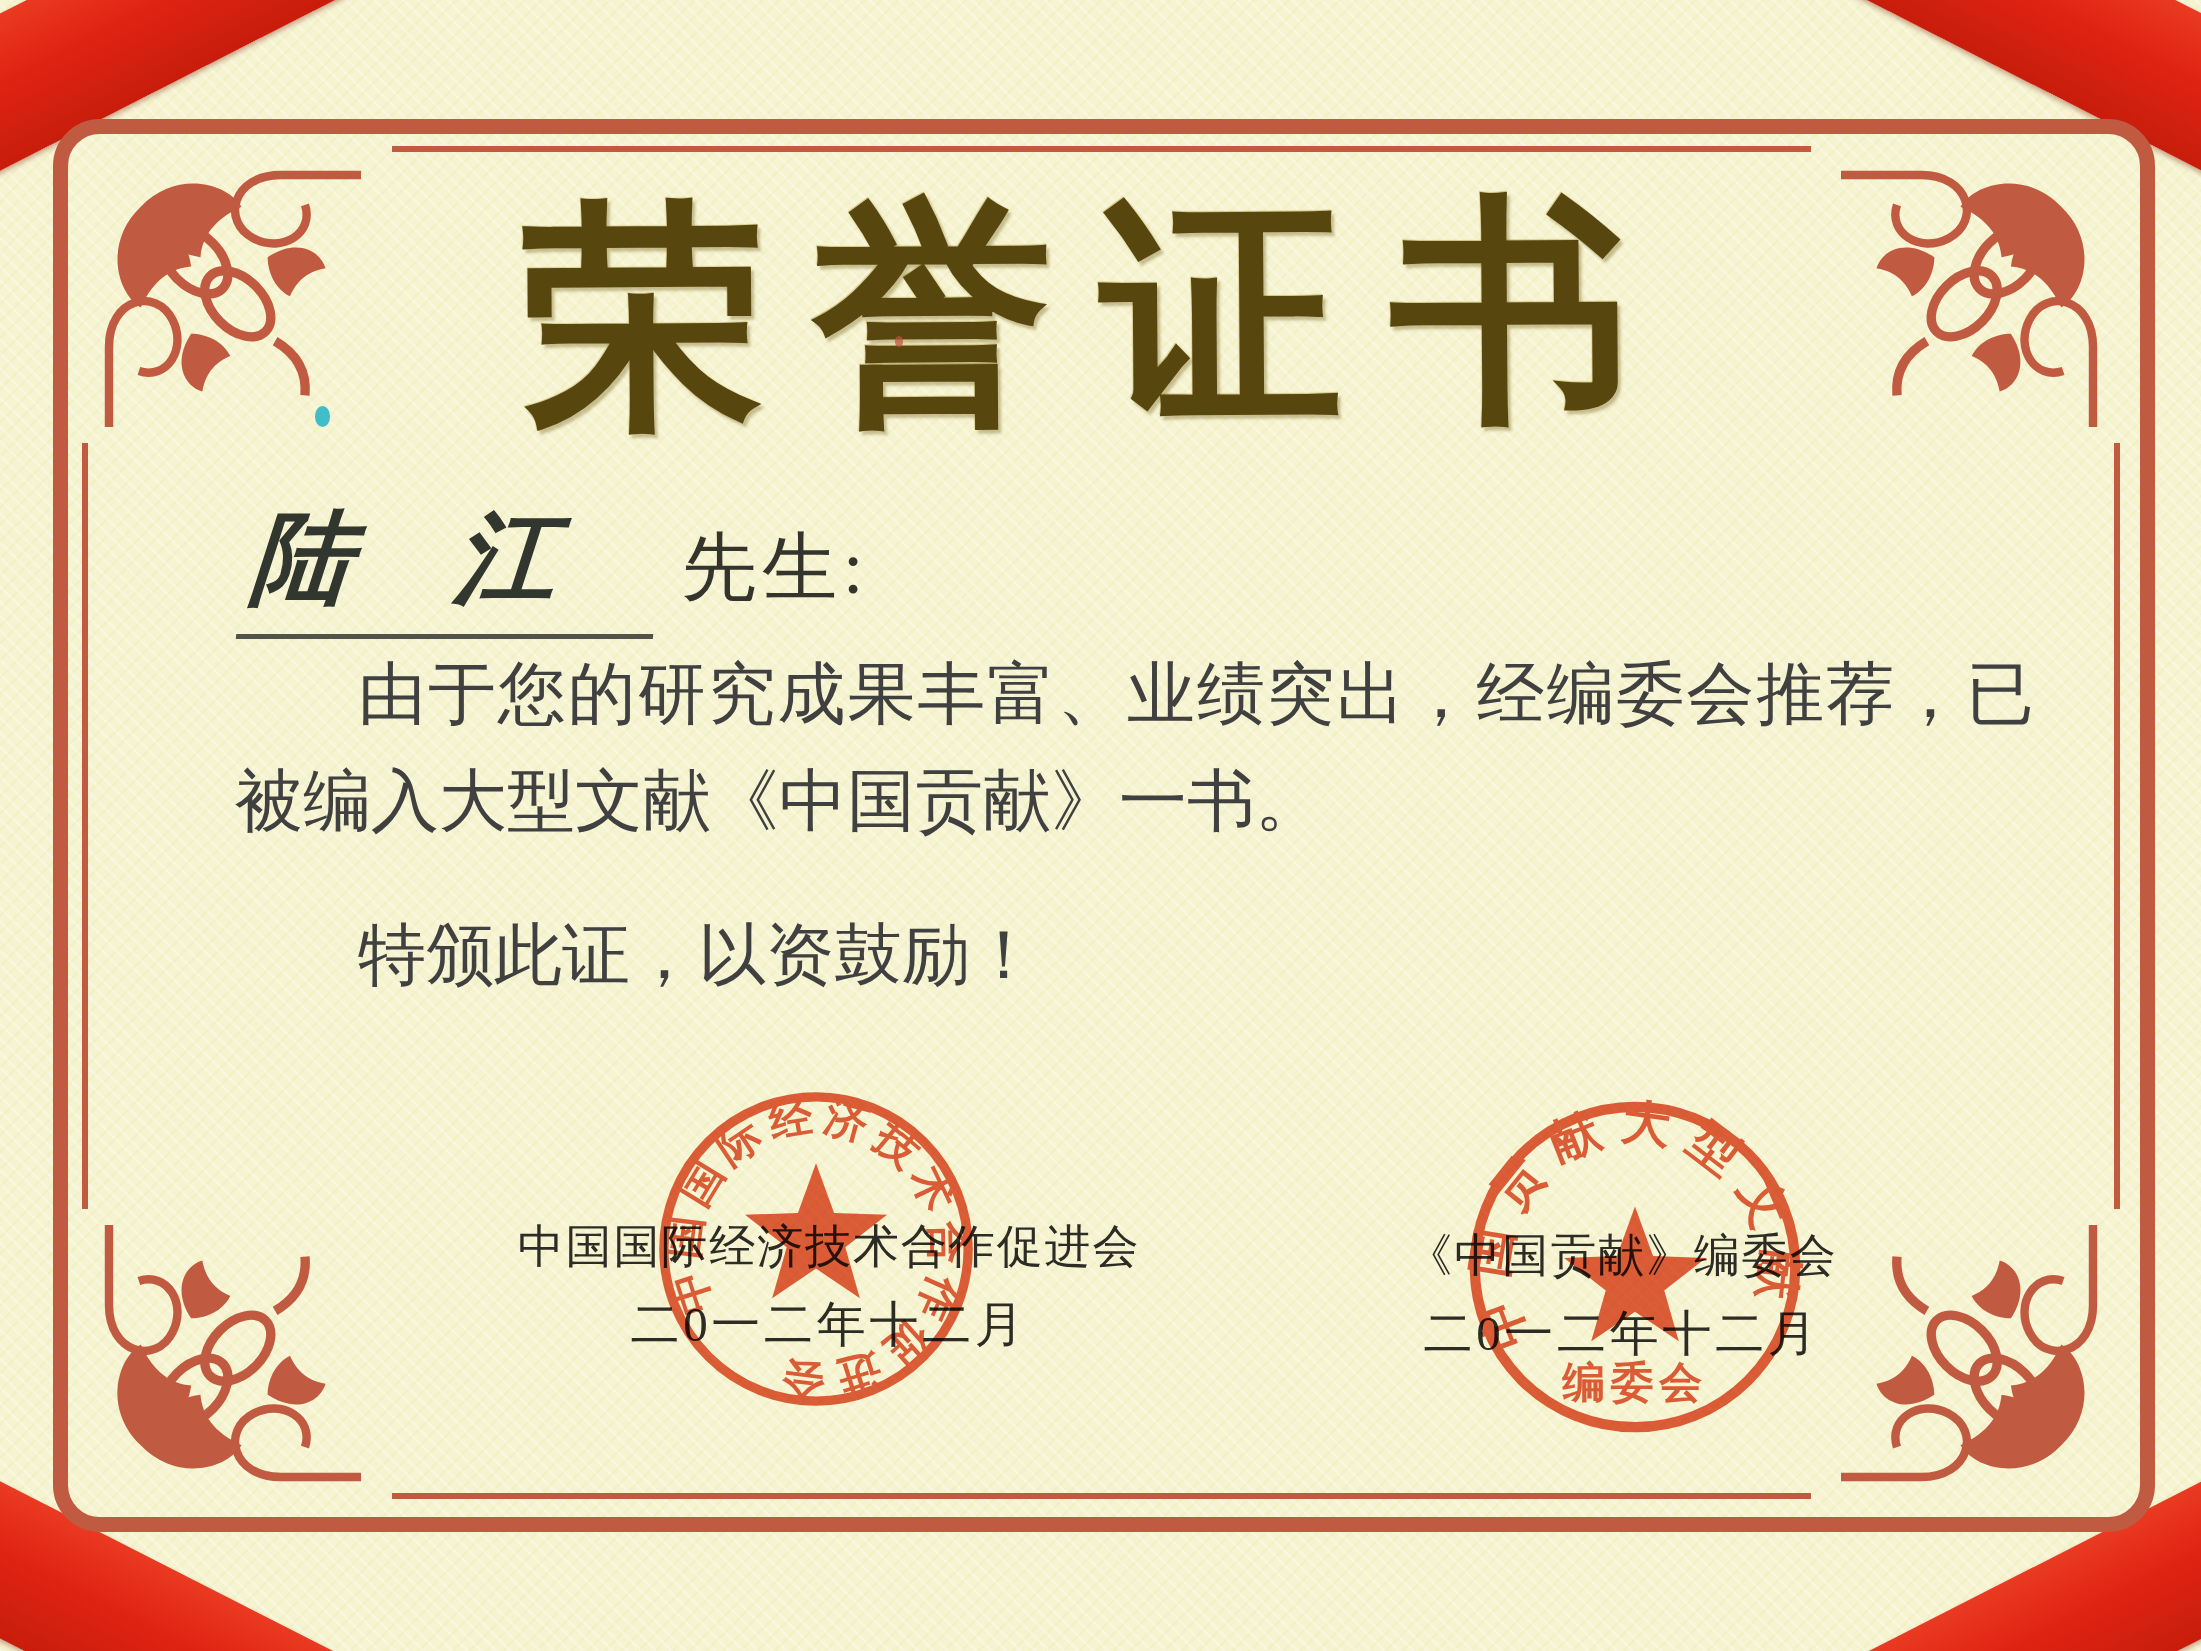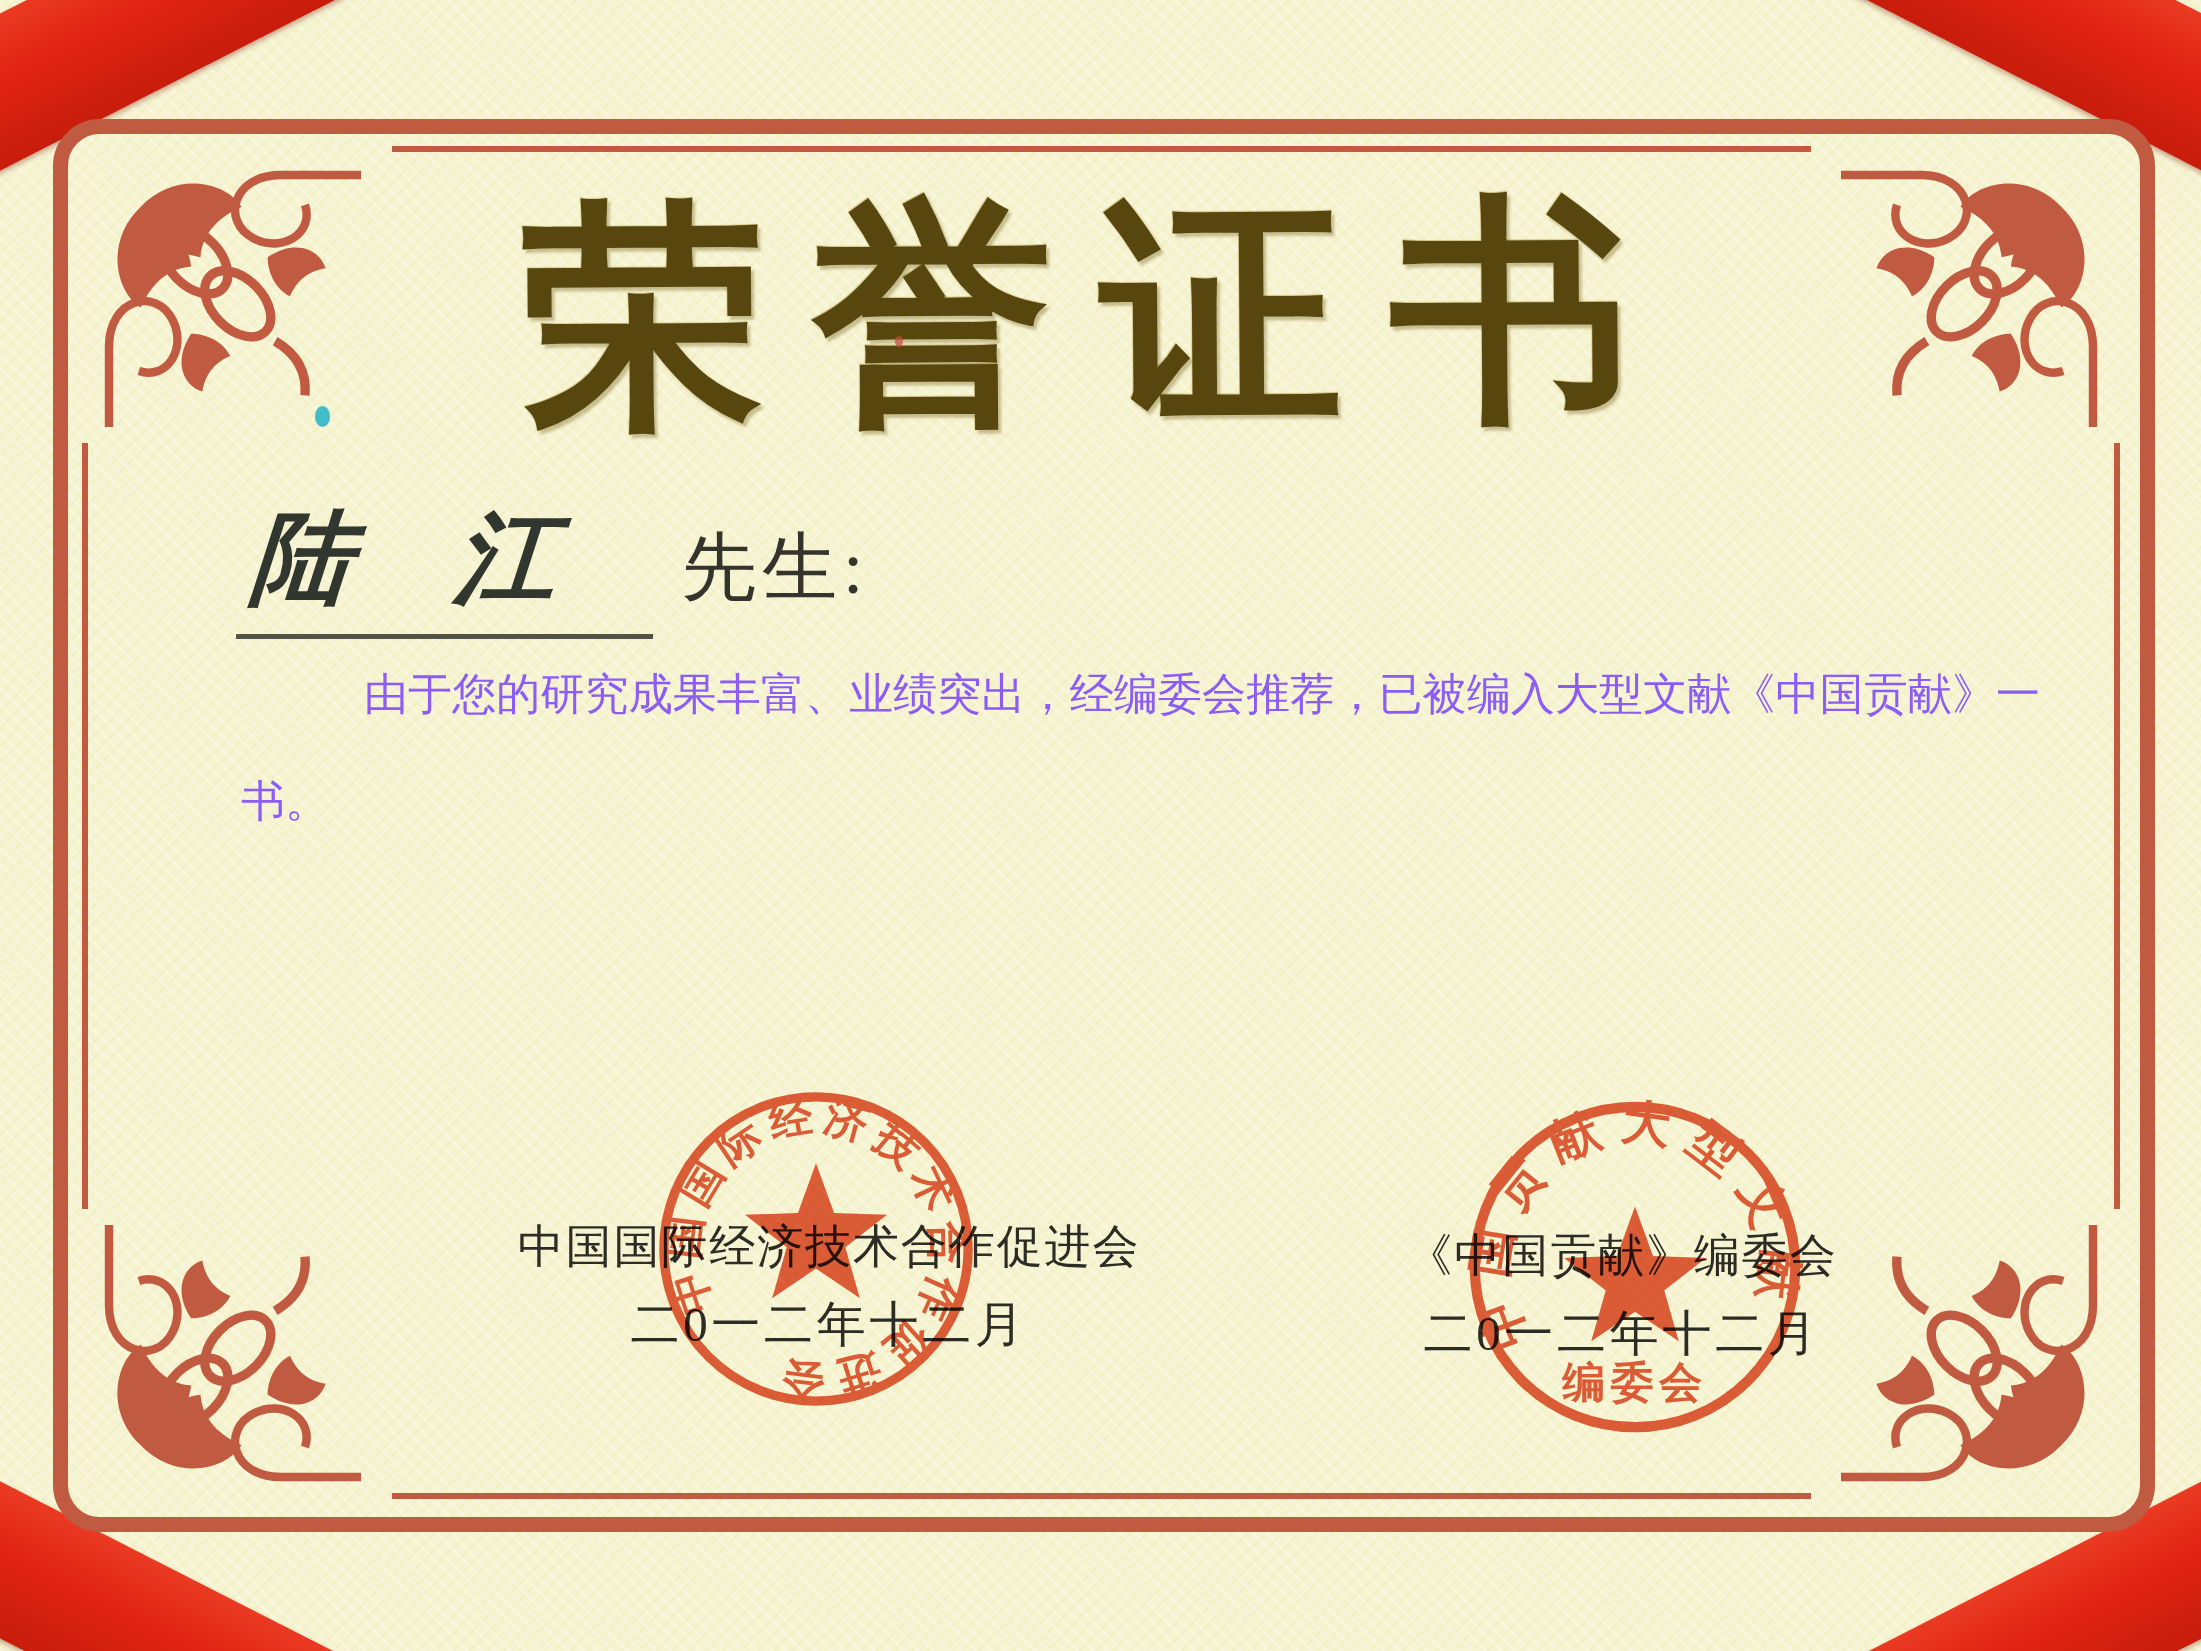--- a/index.html
+++ b/index.html
@@ -43,22 +43,22 @@
     transform:rotate(-.4deg);white-space:nowrap;}
 
   
   .recipient{position:absolute;left:241px;top:492px;white-space:nowrap;}
   .recipient .name{display:inline-block;font-size:101px;font-weight:bold;font-style:italic;
     color:#31362f;letter-spacing:39px;padding:0 63px 5.6px 9.3px;
     border-bottom:5.6px solid #53524a;transform:skewX(-4deg);}
   .recipient .honor{font-size:75px;color:#34342c;margin-left:24px;letter-spacing:5.6px;}
 
   
-  .bodytext{position:absolute;left:241px;top:641px;width:1799px;
-    font-size:44px;color:#8b5cf6;line-height:107px;text-align:justify;}
+  .bodytext{position:absolute;left:235px;top:641px;width:1799px;
+    font-size:68px;color:#404040;line-height:107px;text-align:justify;}
   .bodytext p{margin:0;text-indent:123px;}
   .bodytext p.p2{margin-top:47px;}
 
   
   .sig{position:absolute;width:764px;text-align:center;color:#2c2c24;}
   .sig .org{font-size:46px;line-height:78px;letter-spacing:1.9px;white-space:nowrap;}
   .sig .date{font-size:49px;line-height:78px;letter-spacing:3.7px;white-space:nowrap;}
   .sig.leftsig{left:447px;top:1208px;}
   .sig.rightsig{left:1240px;top:1217px;}
 
@@ -152,20 +152,21 @@
   </svg>
 
   <div class="title">荣誉证书</div>
 
   <div class="recipient">
     <span class="name">陆  江</span><span class="honor">先生:</span>
   </div>
 
   <div class="bodytext">
     <p class="p1">由于您的研究成果丰富、业绩突出，经编委会推荐，已被编入大型文献《中国贡献》一书。</p>
+    <p class="p2">特颁此证，以资鼓励！</p>
   </div>
 
   <div class="sig leftsig">
     <div class="org">中国国际经济技术合作促进会</div>
     <div class="date">二0一二年十二月</div>
   </div>
   <div class="sig rightsig">
     <div class="org">《中国贡献》编委会</div>
     <div class="date">二0一二年十二月</div>
   </div>

